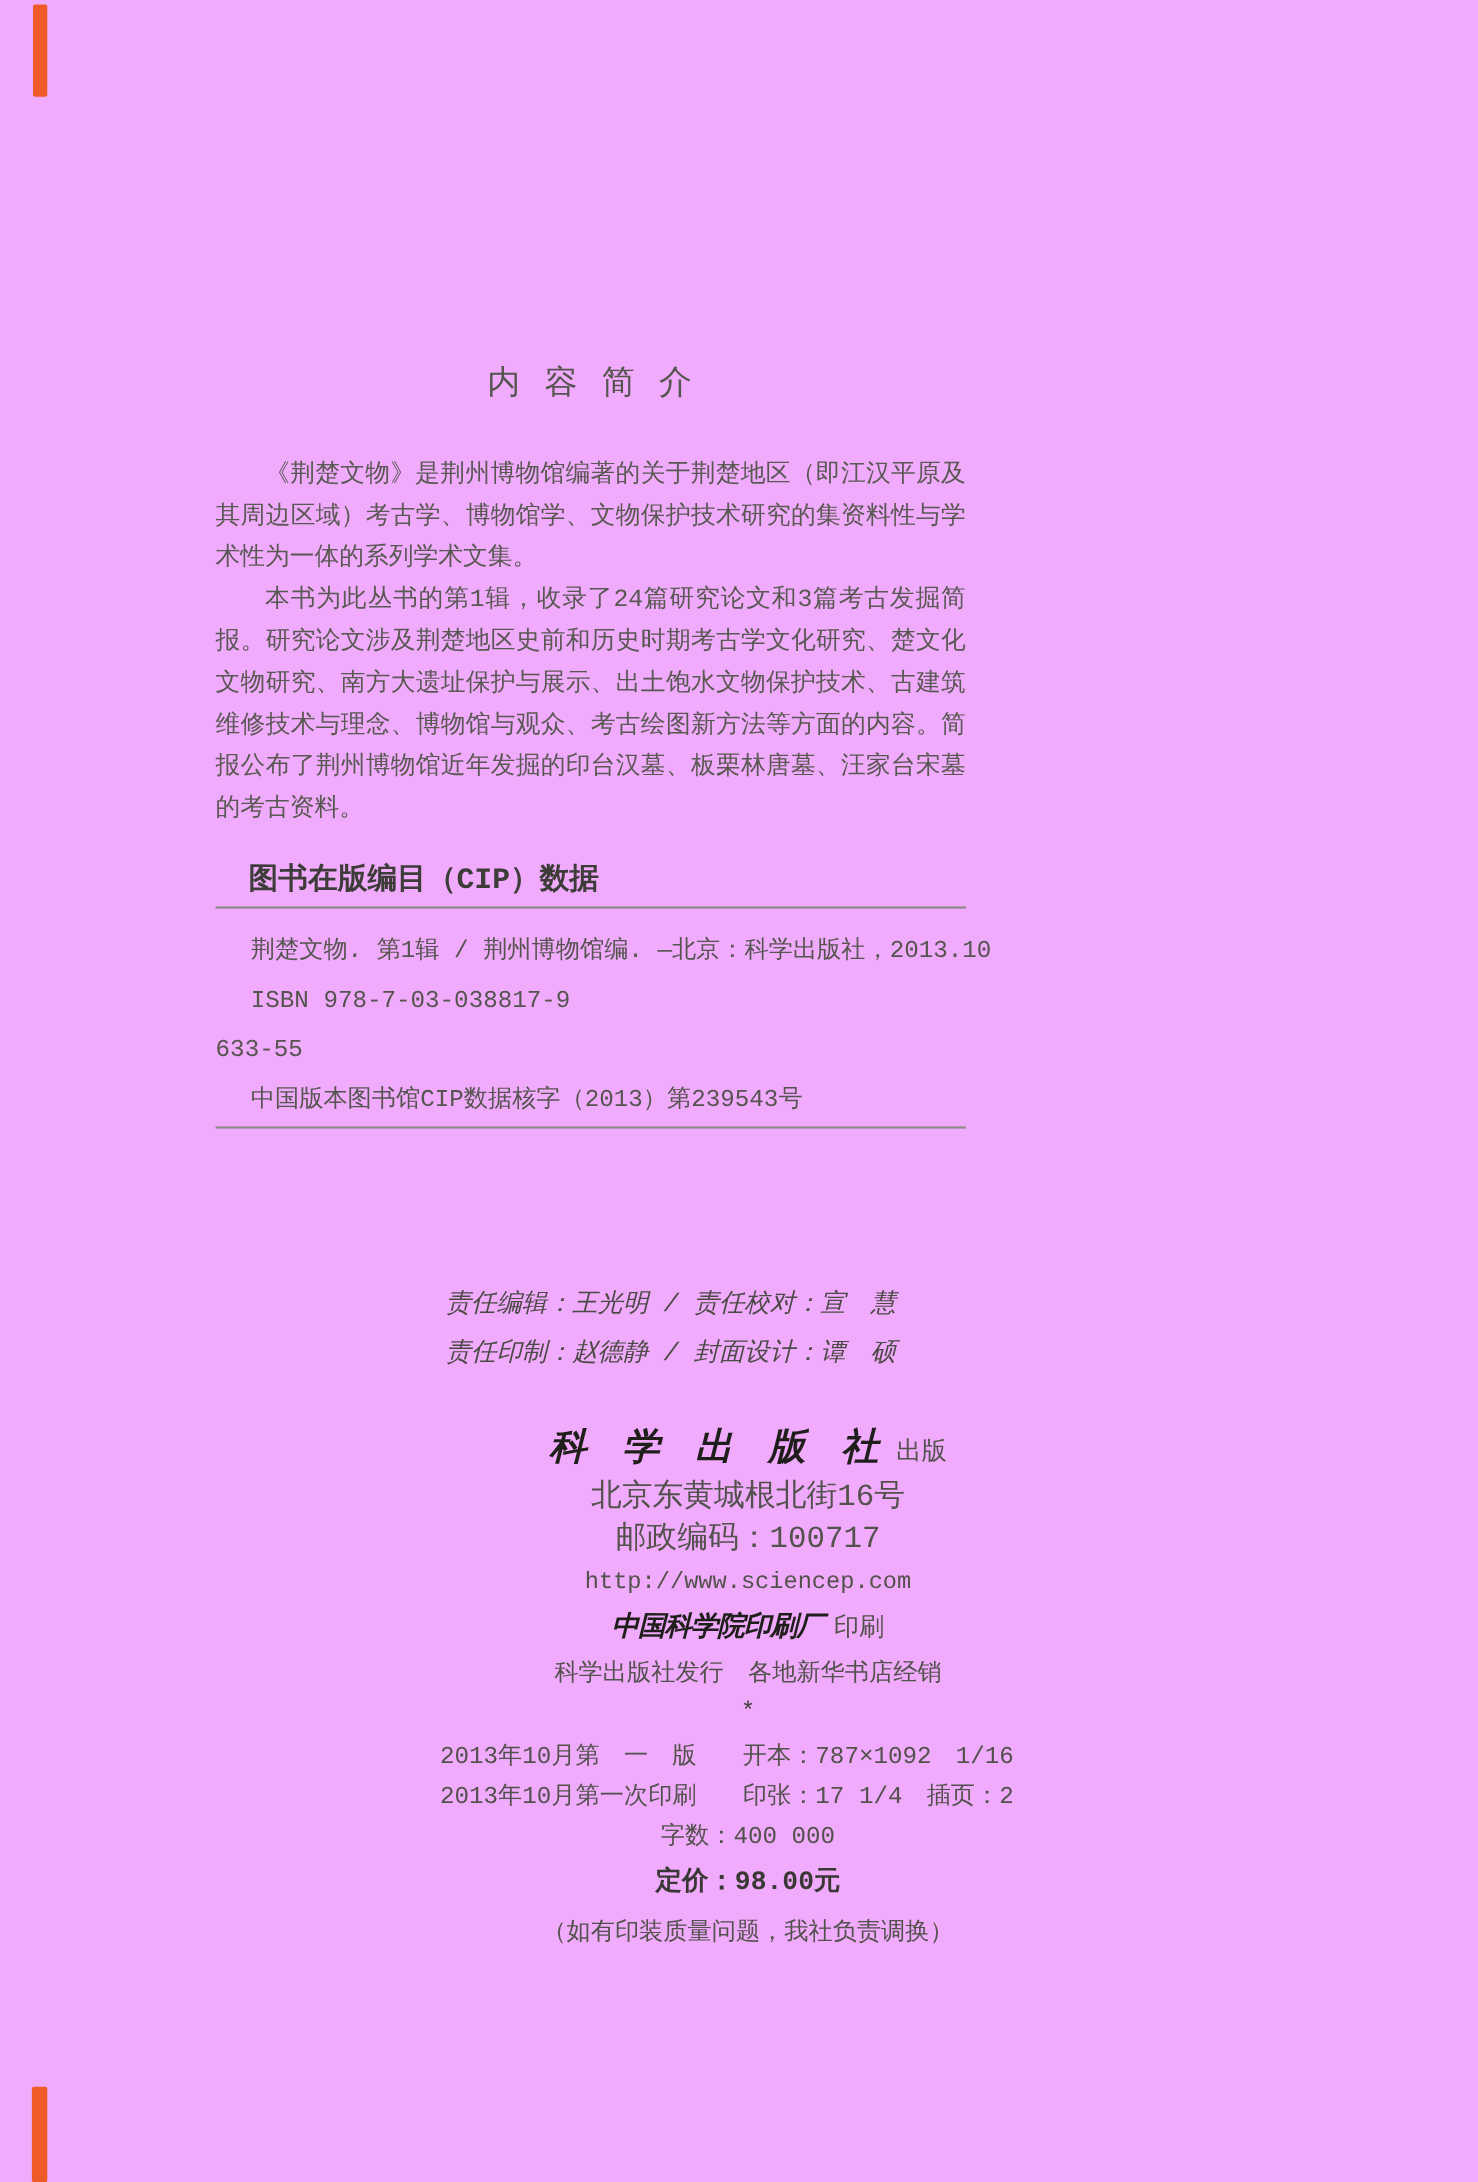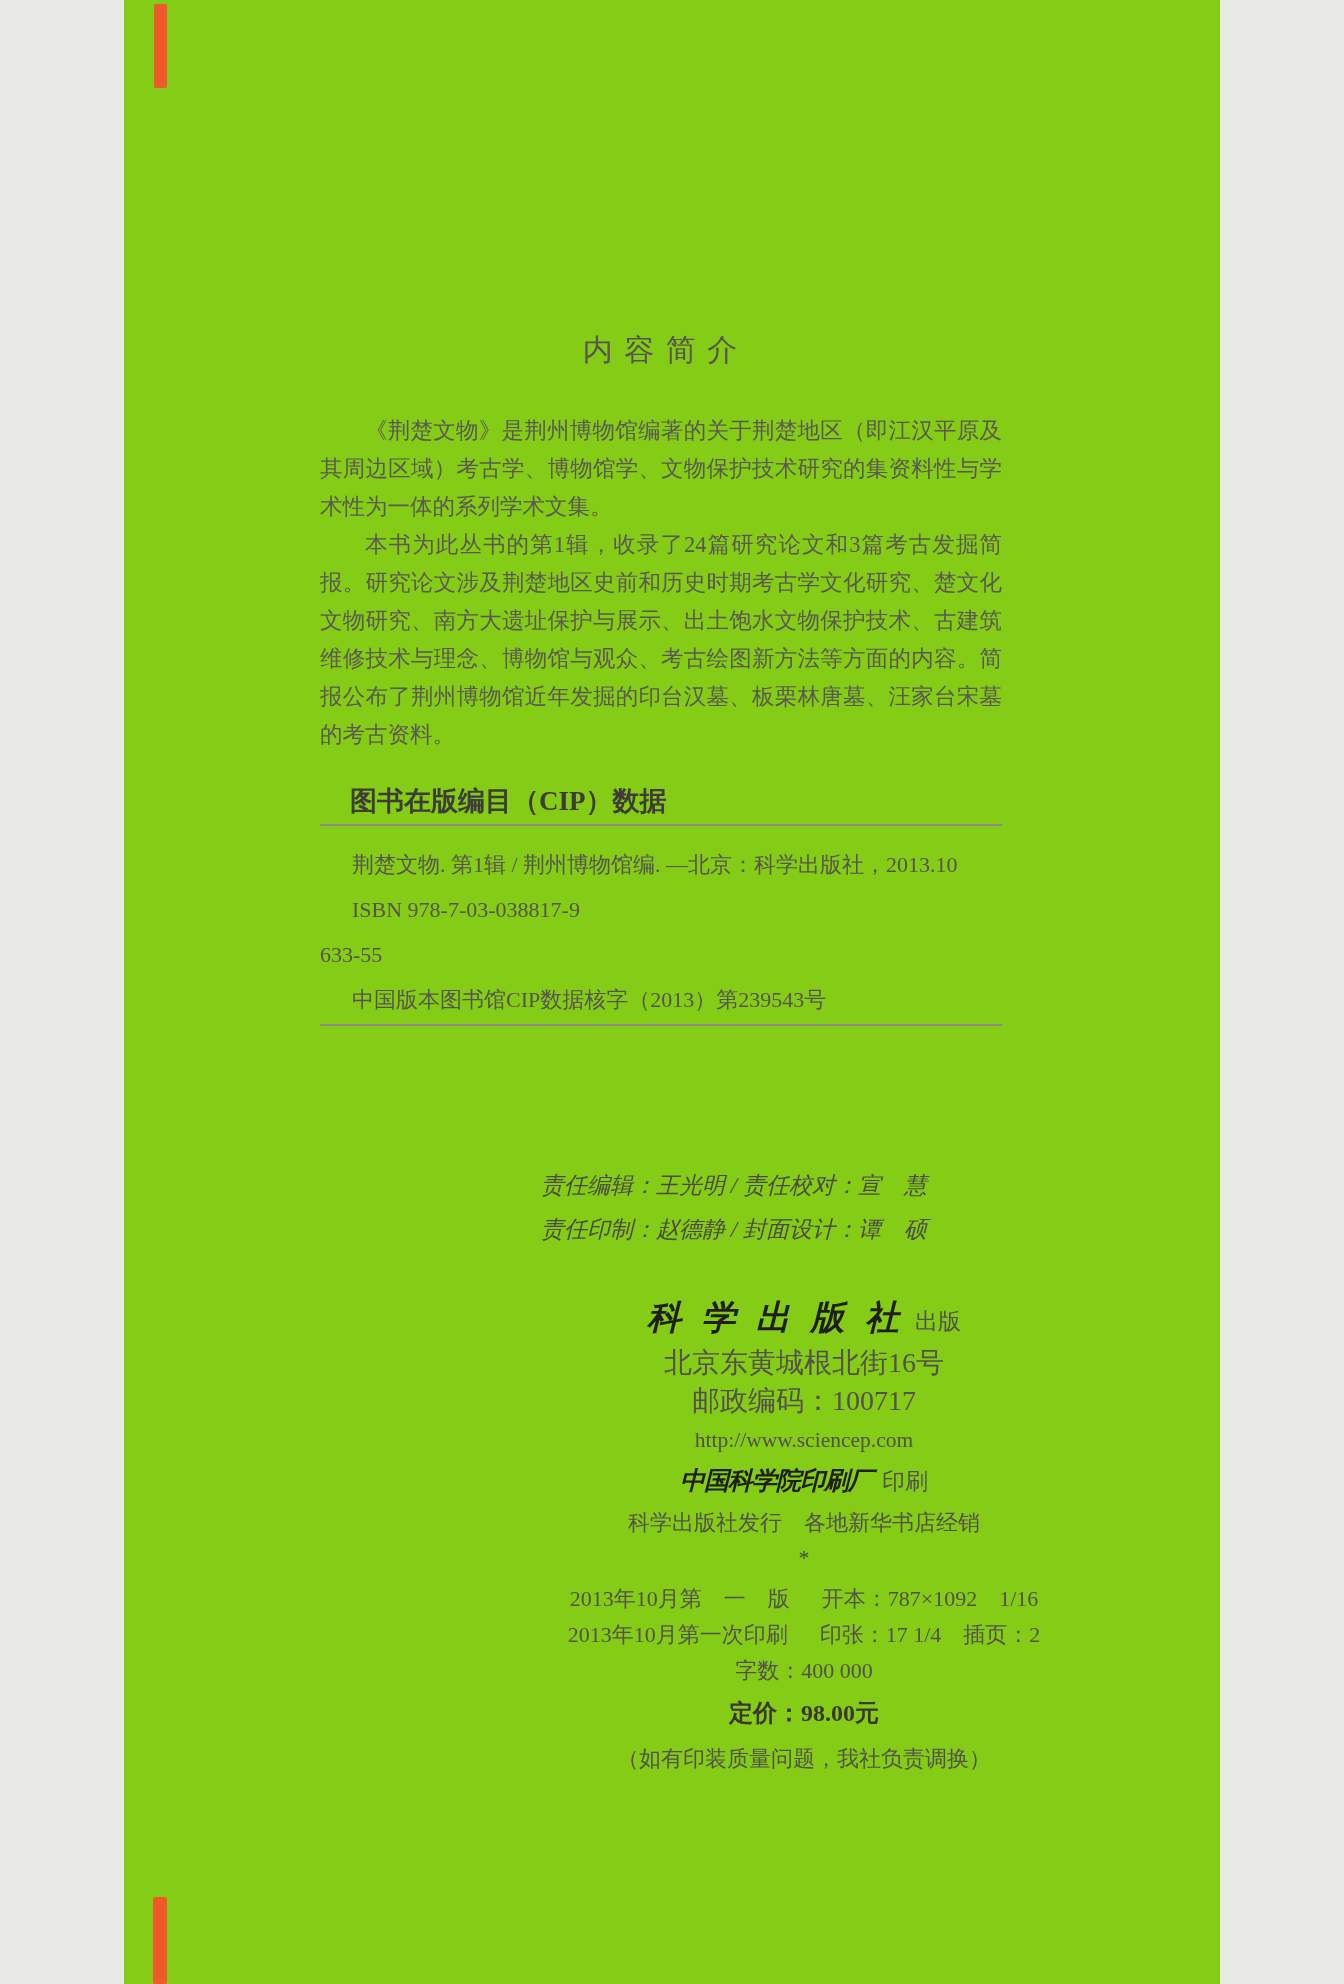--- a/index.html
+++ b/index.html
@@ -2,26 +2,27 @@
 <html><head>
 <meta charset="utf-8">
 <style>
   html,body{margin:0;padding:0;}
   body{
     font-family:"Liberation Serif","DejaVu Serif",serif;
     background:#e9e9e7;
   }
   .page{
     position:relative;
-    width:1096px;
+    width:1344px;
     height:1984px;
     margin:0 auto;
-    background:#84cc16;
+    background:#f0abfc;
     overflow:hidden;
     color:#55534e;
+    font-family:Liberation Mono, monospace;
   }
   
   .scan-mark{
     position:absolute;
     background:#ee5a28;
     border-radius:2px;
   }
   .scan-mark.top{left:30px;top:4px;width:13px;height:84px;}
   .scan-mark.bottom{left:29px;top:1897px;width:14px;height:87px;}
 
@@ -122,22 +123,21 @@
   .printer-line{line-height:42px;}
   .printer-script{
     font-size:25px;
     letter-spacing:-1px;
   }
   .dist-line{line-height:40px;}
   .star-line{line-height:30px;font-size:22px;color:#454340;}
   .spec-line{
     line-height:36px;
     display:flex;
-    justify-content:center;
-    gap:32px;
+    gap:42px;
     white-space:nowrap;
   }
   .spec-line.first{margin-top:8px;}
   .wordcount-line{line-height:36px;}
   .price-line{
     line-height:40px;
     margin-top:4px;
     font-size:24px;
     font-weight:bold;
     color:#3a3834;

